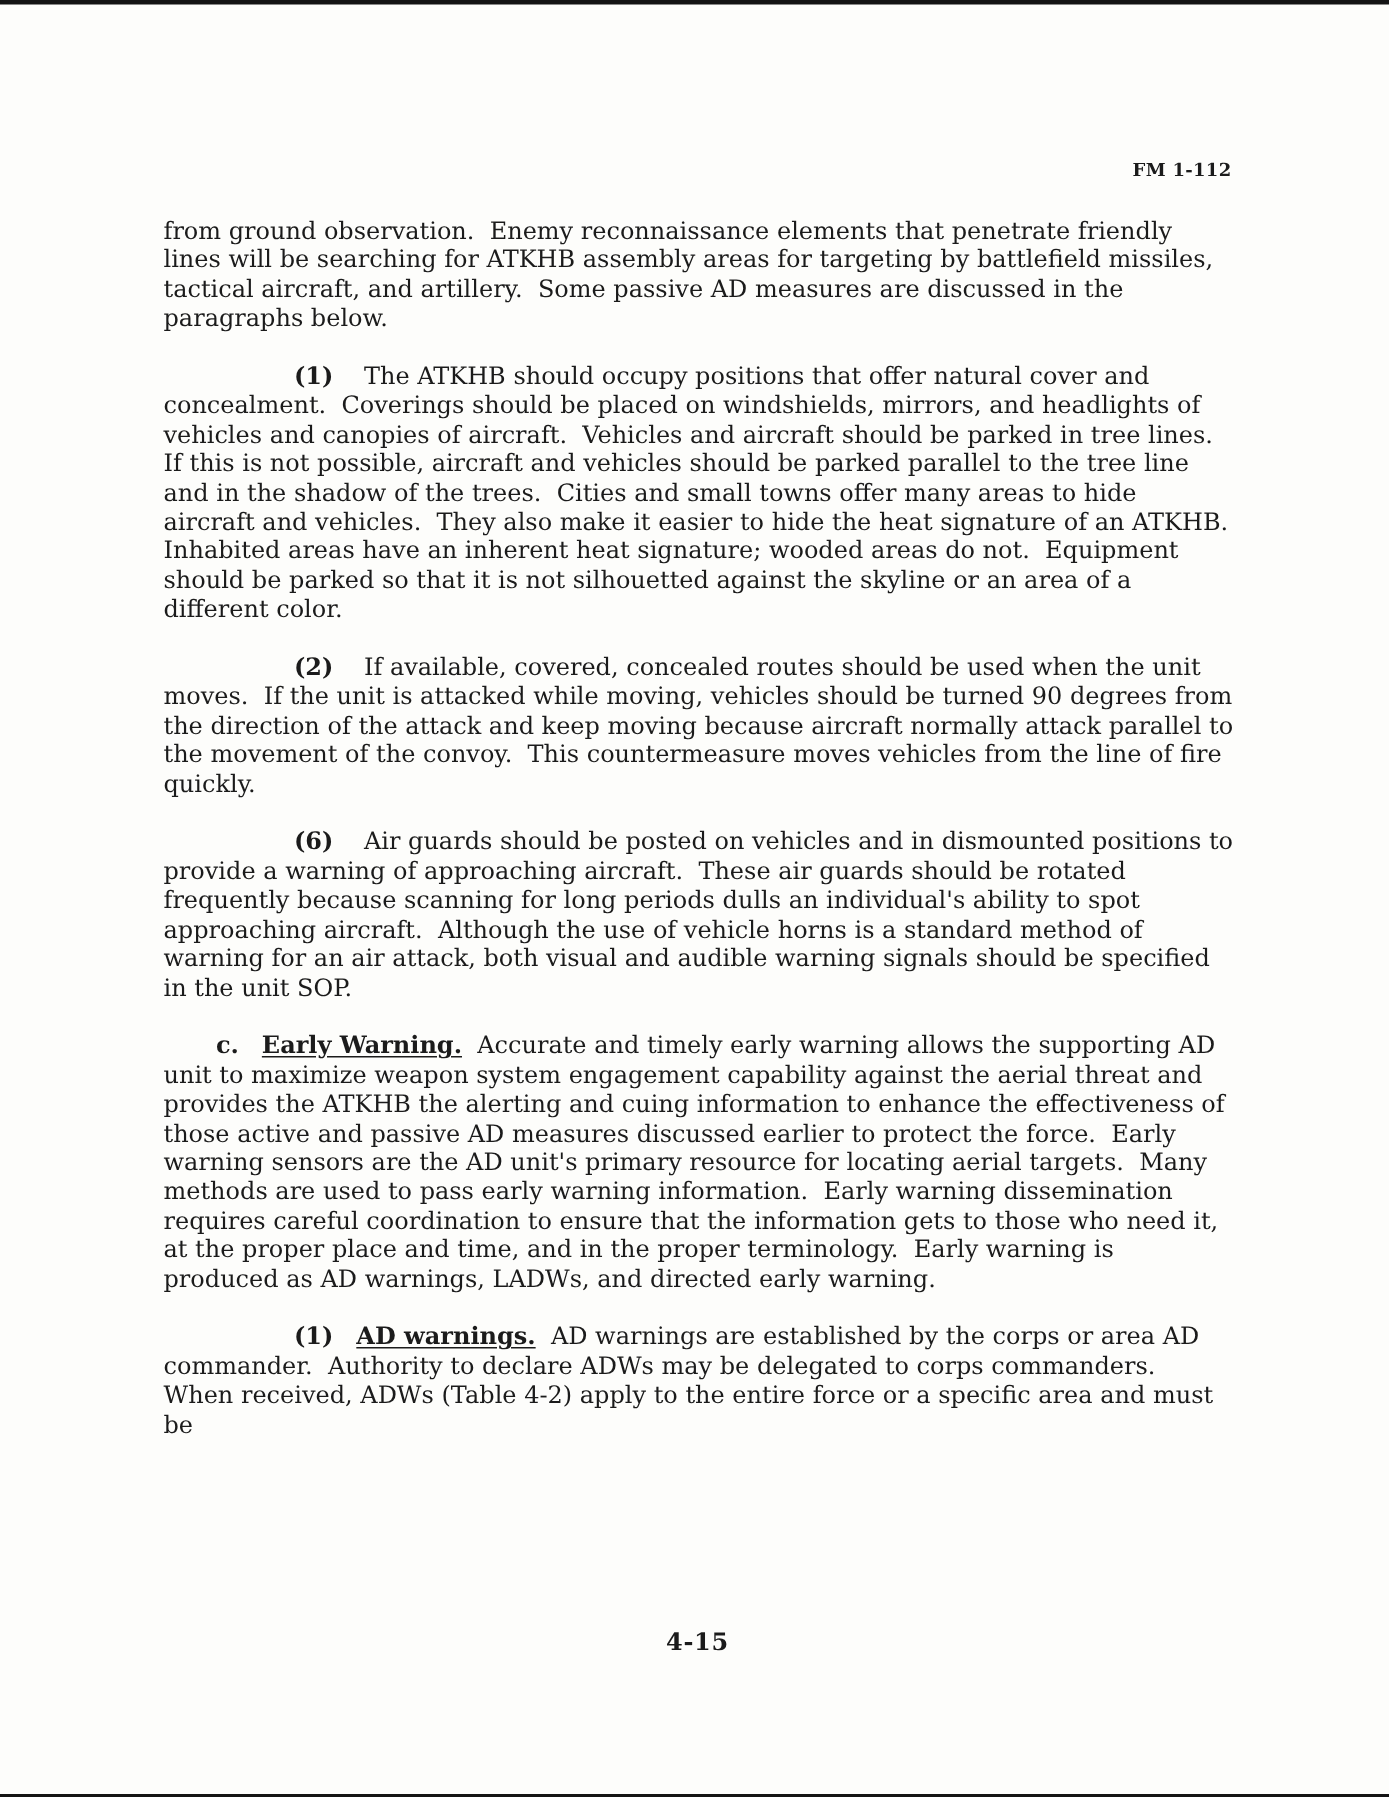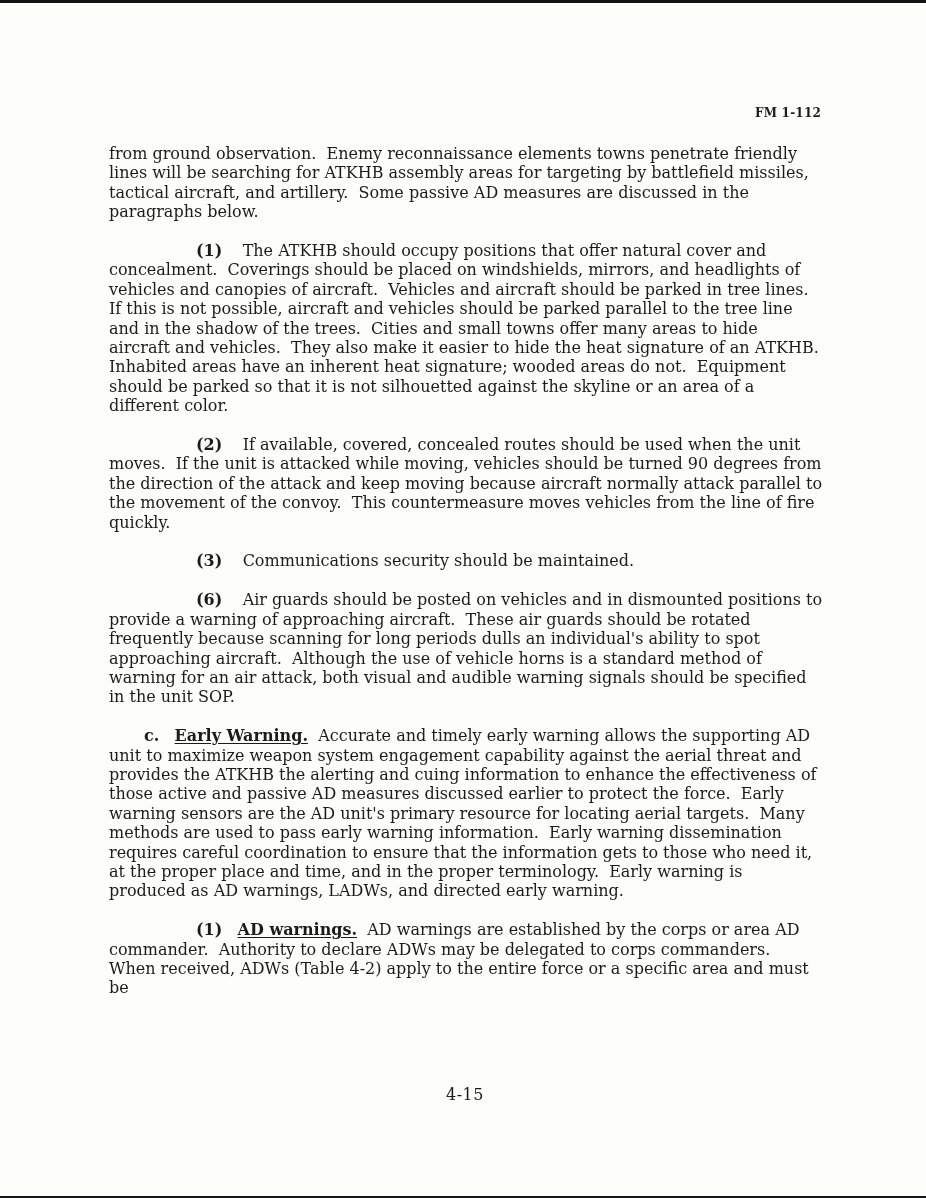--- a/index.html
+++ b/index.html
@@ -38,40 +38,39 @@
   }
   p.para:last-child { margin-bottom: 12px; }
   p.indent-none   { text-indent: 0; }
   p.indent-number { text-indent: 87px; }
   p.indent-letter { text-indent: 35px; }
   .seg-bold { font-weight: bold; }
   .seg-underline { text-decoration: underline; text-underline-offset: 2px; }
   .page-footer {
     position: absolute; top: 1085px; left: 109px; width: 712px;
     text-align: center;
-    font-weight: normal;
+    font-weight: bold;
     font-size: 16px;
     letter-spacing: 0.5px;
   }
 </style>
 </head>
 <body>
 
 <div class="page">
   <div class="scan-edge-top"></div>
 
   <div class="page-header">
     <span>FM 1-112</span>
   </div>
 
   <div class="content">
-      <p class="para indent-none"><span>from ground observation.  Enemy reconnaissance elements towns penetrate friendly lines will be searching for ATKHB assembly areas for targeting by battlefield missiles, tactical aircraft, and artillery.  Some passive AD measures are discussed in the paragraphs below.</span></p>
+      <p class="para indent-none"><span>from ground observation.  Enemy reconnaissance elements that penetrate friendly lines will be searching for ATKHB assembly areas for targeting by battlefield missiles, tactical aircraft, and artillery.  Some passive AD measures are discussed in the paragraphs below.</span></p>
       <p class="para indent-number"><span class="seg-bold">(1)</span><span>    The ATKHB should occupy positions that offer natural cover and concealment.  Coverings should be placed on windshields, mirrors, and headlights of vehicles and canopies of aircraft.  Vehicles and aircraft should be parked in tree lines.  If this is not possible, aircraft and vehicles should be parked parallel to the tree line and in the shadow of the trees.  Cities and small towns offer many areas to hide aircraft and vehicles.  They also make it easier to hide the heat signature of an ATKHB.  Inhabited areas have an inherent heat signature; wooded areas do not.  Equipment should be parked so that it is not silhouetted against the skyline or an area of a different color.</span></p>
       <p class="para indent-number"><span class="seg-bold">(2)</span><span>    If available, covered, concealed routes should be used when the unit moves.  If the unit is attacked while moving, vehicles should be turned 90 degrees from the direction of the attack and keep moving because aircraft normally attack parallel to the movement of the convoy.  This countermeasure moves vehicles from the line of fire quickly.</span></p>
-      <p class="para indent-number"><span class="seg-bold">(3)</span><span>    Communications security should be maintained.</span></p>
       <p class="para indent-number"><span class="seg-bold">(6)</span><span>    Air guards should be posted on vehicles and in dismounted positions to provide a warning of approaching aircraft.  These air guards should be rotated frequently because scanning for long periods dulls an individual's ability to spot approaching aircraft.  Although the use of vehicle horns is a standard method of warning for an air attack, both visual and audible warning signals should be specified in the unit SOP.</span></p>
       <p class="para indent-letter"><span class="seg-bold">c.</span><span>   </span><span class="seg-bold seg-underline">Early Warning.</span><span>  Accurate and timely early warning allows the supporting AD unit to maximize weapon system engagement capability against the aerial threat and provides the ATKHB the alerting and cuing information to enhance the effectiveness of those active and passive AD measures discussed earlier to protect the force.  Early warning sensors are the AD unit's primary resource for locating aerial targets.  Many methods are used to pass early warning information.  Early warning dissemination requires careful coordination to ensure that the information gets to those who need it, at the proper place and time, and in the proper terminology.  Early warning is produced as AD warnings, LADWs, and directed early warning.</span></p>
       <p class="para indent-number"><span class="seg-bold">(1)</span><span>   </span><span class="seg-bold seg-underline">AD warnings.</span><span>  AD warnings are established by the corps or area AD commander.  Authority to declare ADWs may be delegated to corps commanders.  When received, ADWs (Table 4-2) apply to the entire force or a specific area and must be</span></p>
     </div>
 
   <div class="page-footer">4-15</div>
 
   <div class="scan-edge-bottom"></div>
 </div>
 

